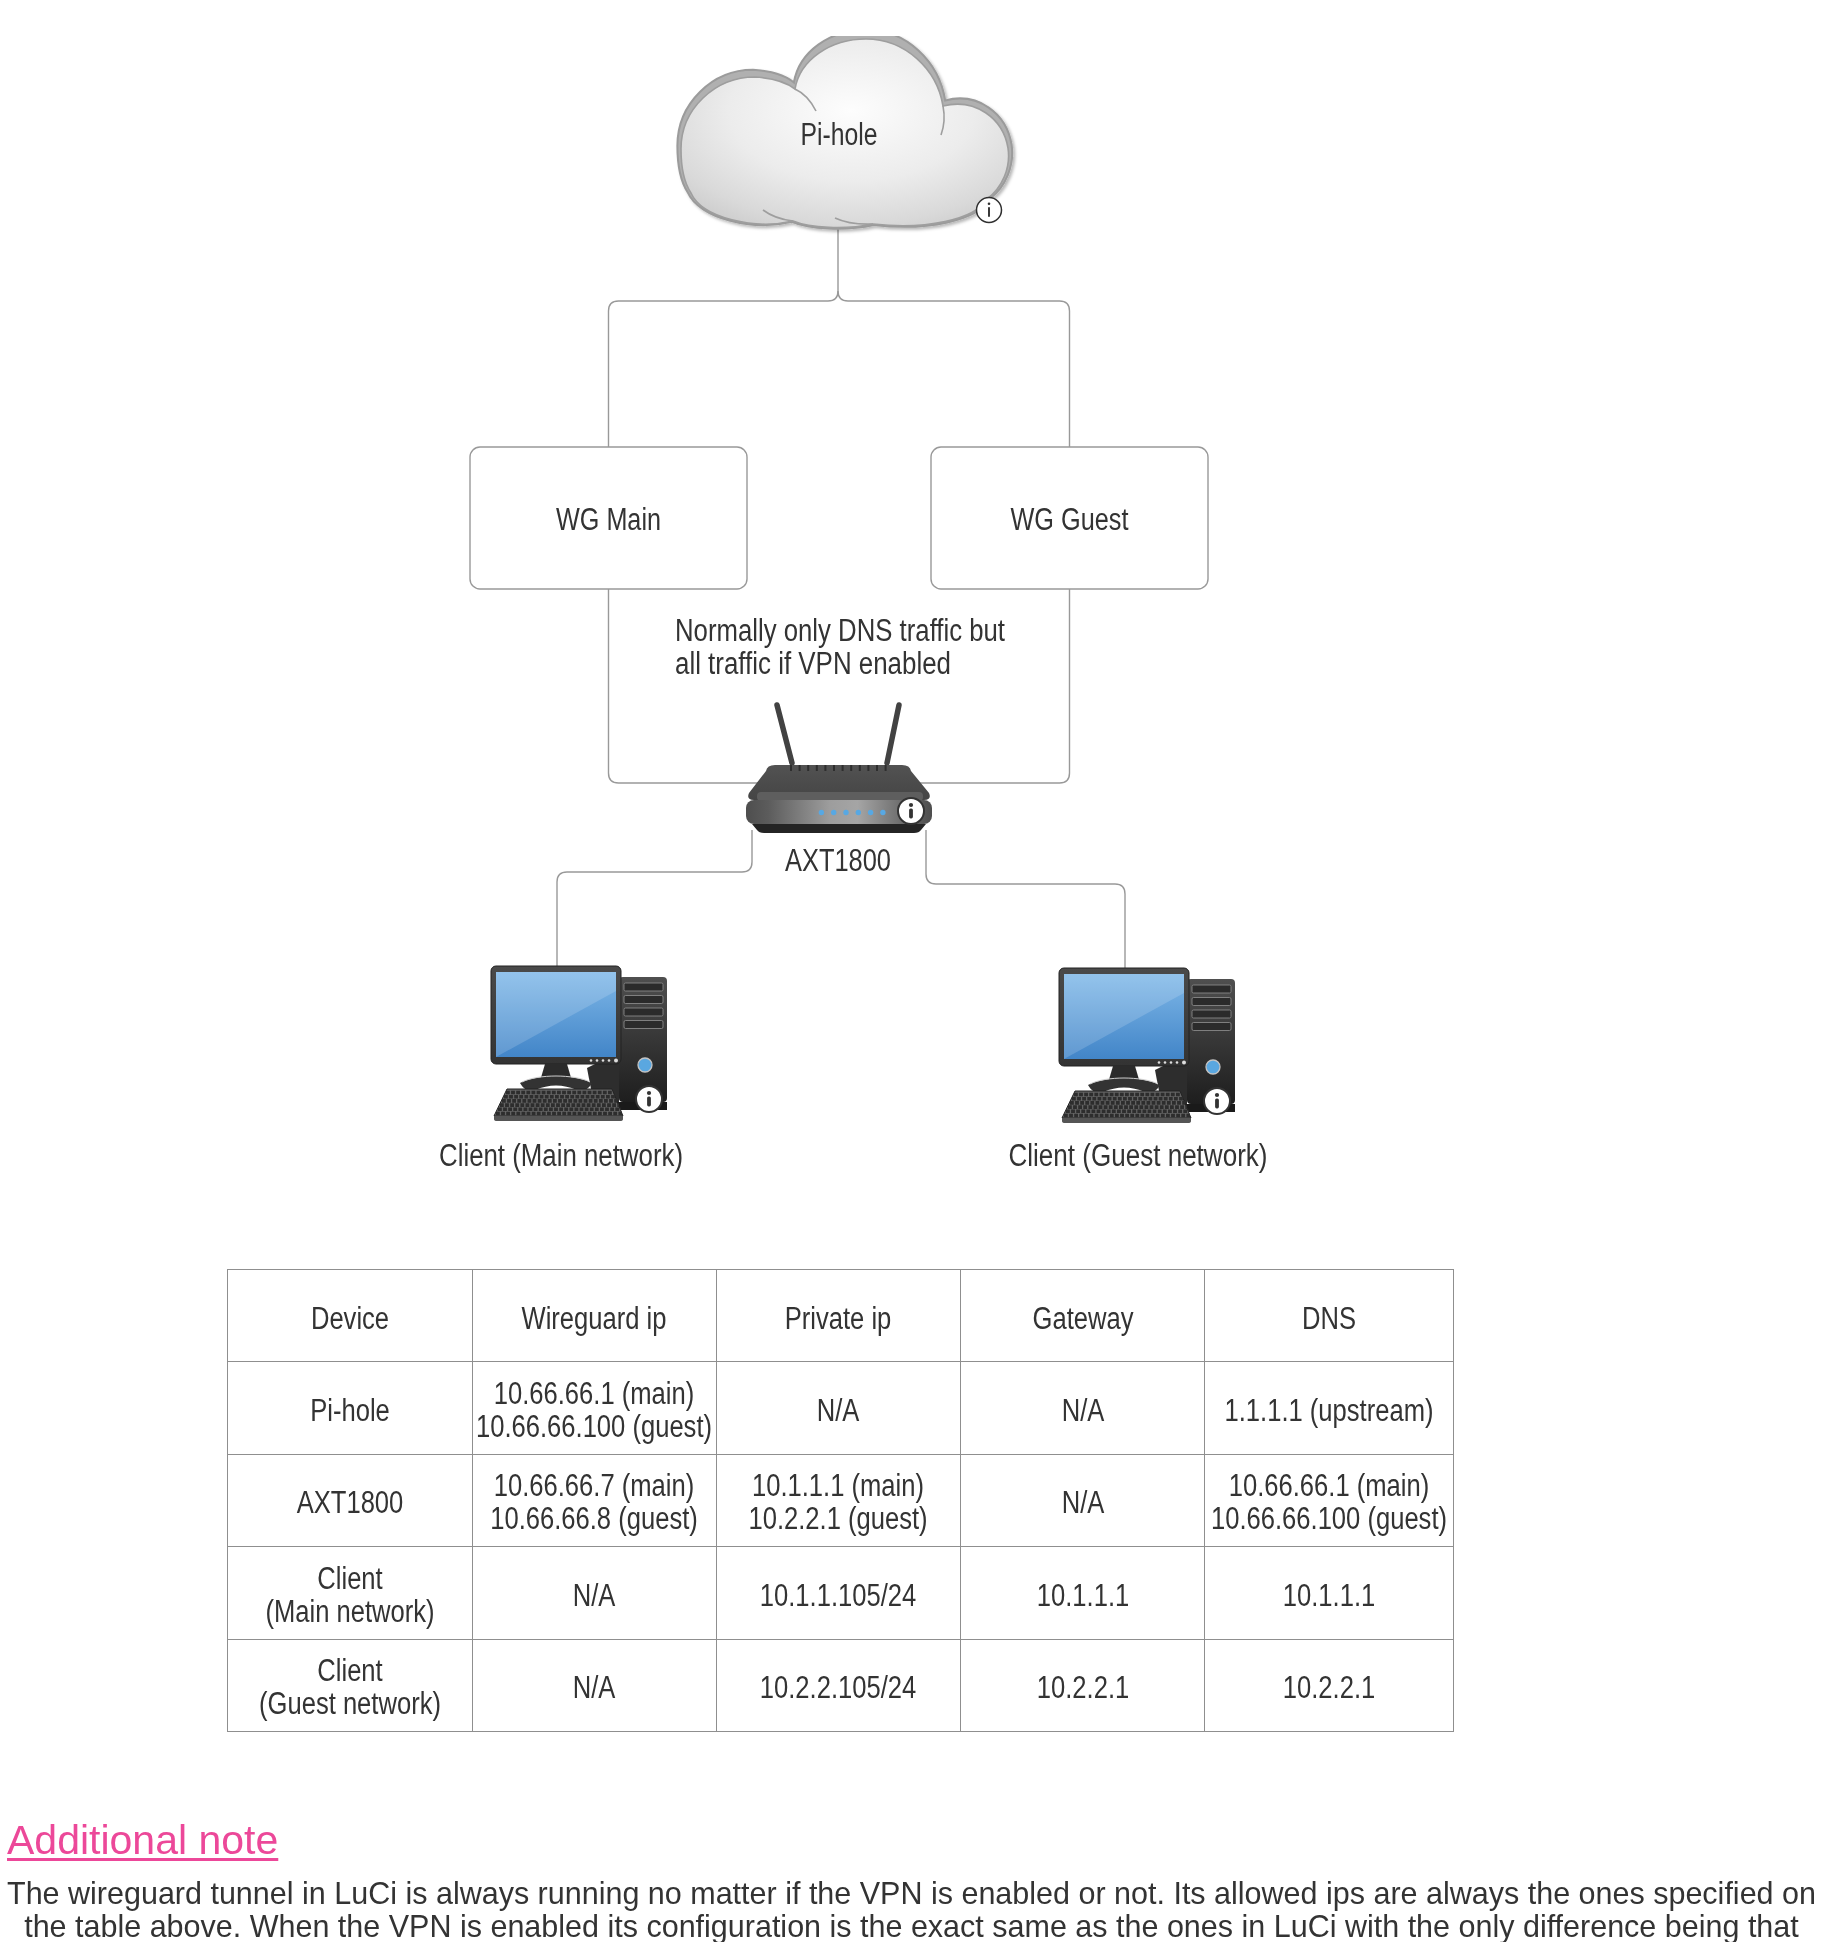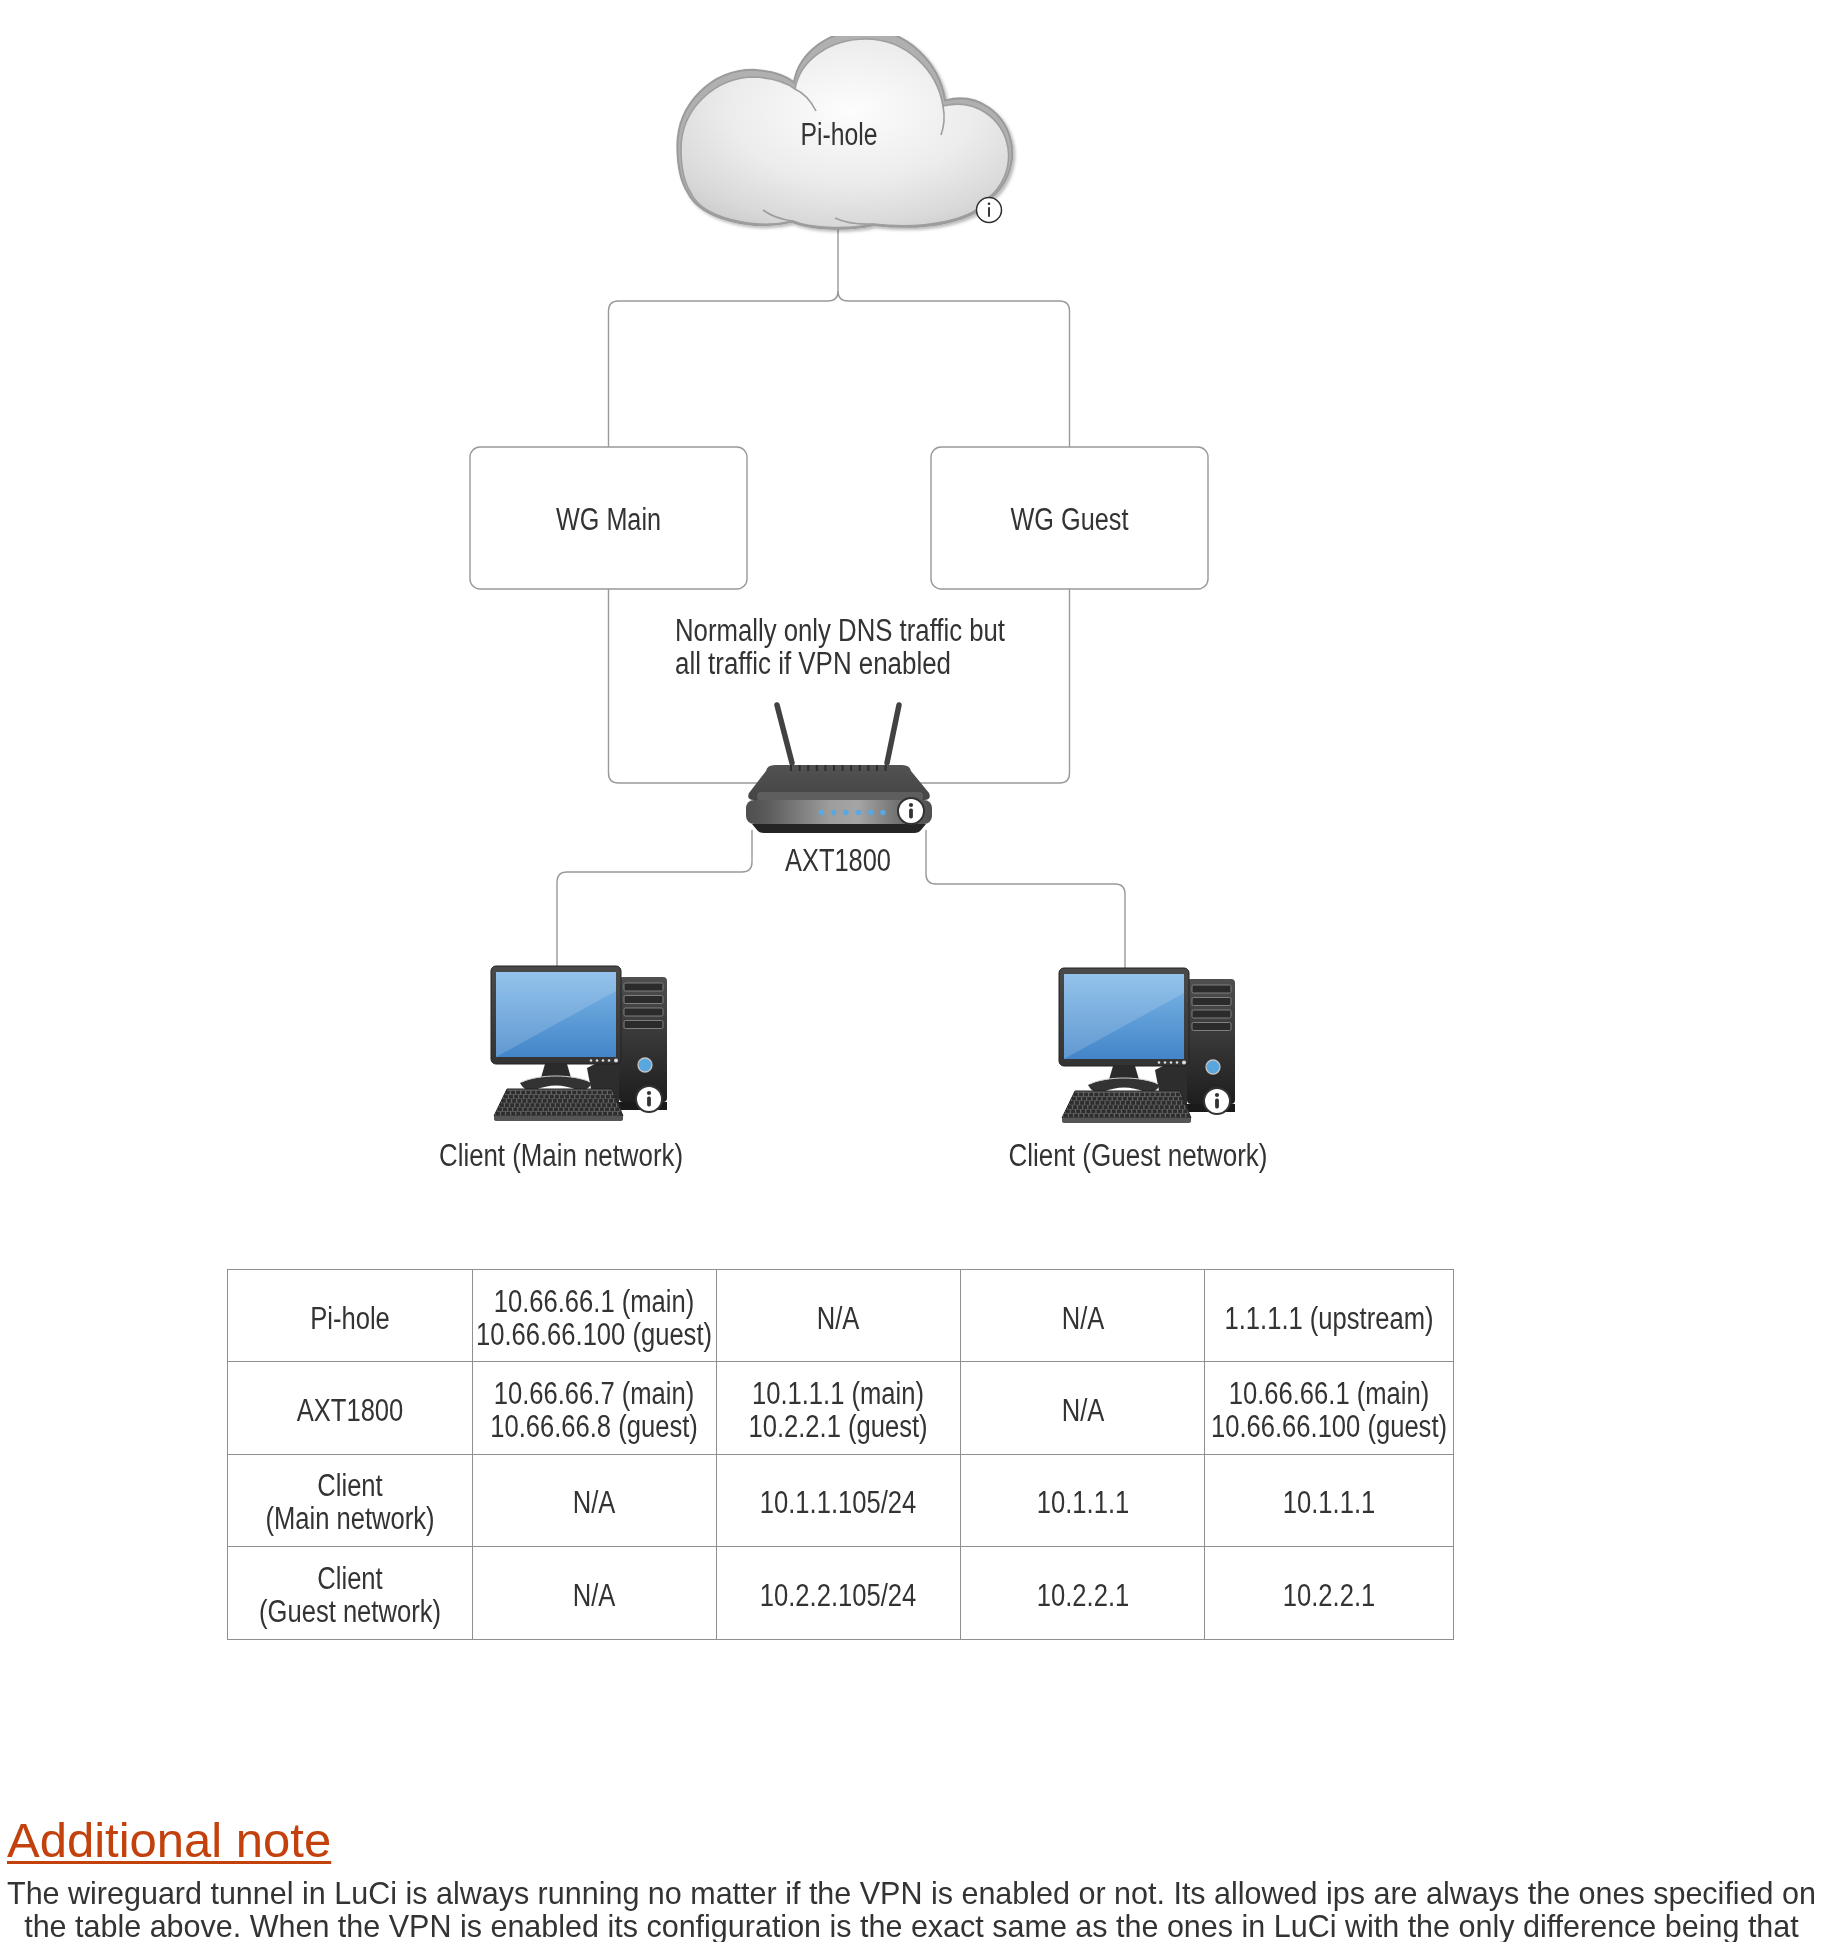--- a/index.html
+++ b/index.html
@@ -1,21 +1,21 @@
 <!DOCTYPE html>
 <html><head>
 <meta charset="utf-8">
 <style>
 html,body{margin:0;padding:0;background:#fff;}
 #page{position:relative;width:1830px;height:1942px;font-family:"Liberation Sans",sans-serif;overflow:hidden;margin-top:36px;}
 #diagram{position:absolute;left:0;top:0;}
 #tbl{position:absolute;left:227px;top:1233px;border-collapse:collapse;table-layout:fixed;width:1226px;color:#333;font-family:"Liberation Sans",sans-serif;}
 #tbl td{border:1.4px solid #8f8f8f;text-align:center;vertical-align:middle;font-size:31px;line-height:33px;padding:0;position:relative;}
 #tbl td div{position:absolute;left:50%;top:calc(50% + 2px);transform:translate(-50%,-50%) scaleX(0.825);white-space:nowrap;text-align:center;}
-#note-h{position:absolute;left:7px;top:1784px;font-size:49px;line-height:41px;color:#c2410c;text-decoration:underline;text-decoration-thickness:2.5px;text-underline-offset:4px;}
+#note-h{position:absolute;left:7px;top:1784px;font-size:41px;line-height:41px;color:#ec4899;text-decoration:underline;text-decoration-thickness:2.5px;text-underline-offset:4px;}
 #note-p{position:absolute;left:7px;top:1841px;font-size:30.5px;line-height:32.5px;color:#333;text-align:center;}
 </style>
 </head>
 <body>
 <div id="page">
 <svg id="diagram" width="1830" height="1250" viewBox="0 0 1830 1250">
 <defs>
 <radialGradient id="cloudfill" cx="0.52" cy="0.38" r="0.75">
 <stop offset="0" stop-color="#fdfdfd"></stop>
 <stop offset="0.5" stop-color="#ececec"></stop>
@@ -180,20 +180,37 @@
 
 <table id="tbl">
 <colgroup>
         <col style="width:244.5px">
         <col style="width:244px">
         <col style="width:244.5px">
         <col style="width:244px">
         <col style="width:249px">
       </colgroup>
 <tbody>
+        <tr style="height:92.4px">
+          <td>
+            <div>Device</div>
+          </td>
+          <td>
+            <div>Wireguard ip</div>
+          </td>
+          <td>
+            <div>Private ip</div>
+          </td>
+          <td>
+            <div>Gateway</div>
+          </td>
+          <td>
+            <div>DNS</div>
+          </td>
+        </tr>
 <tr style="height:92.4px">
           <td>
             <div>Pi-hole</div>
           </td>
           <td>
             <div>10.66.66.1 (main)<br>10.66.66.100 (guest)</div>
           </td>
           <td>
             <div>N/A</div>
           </td>

